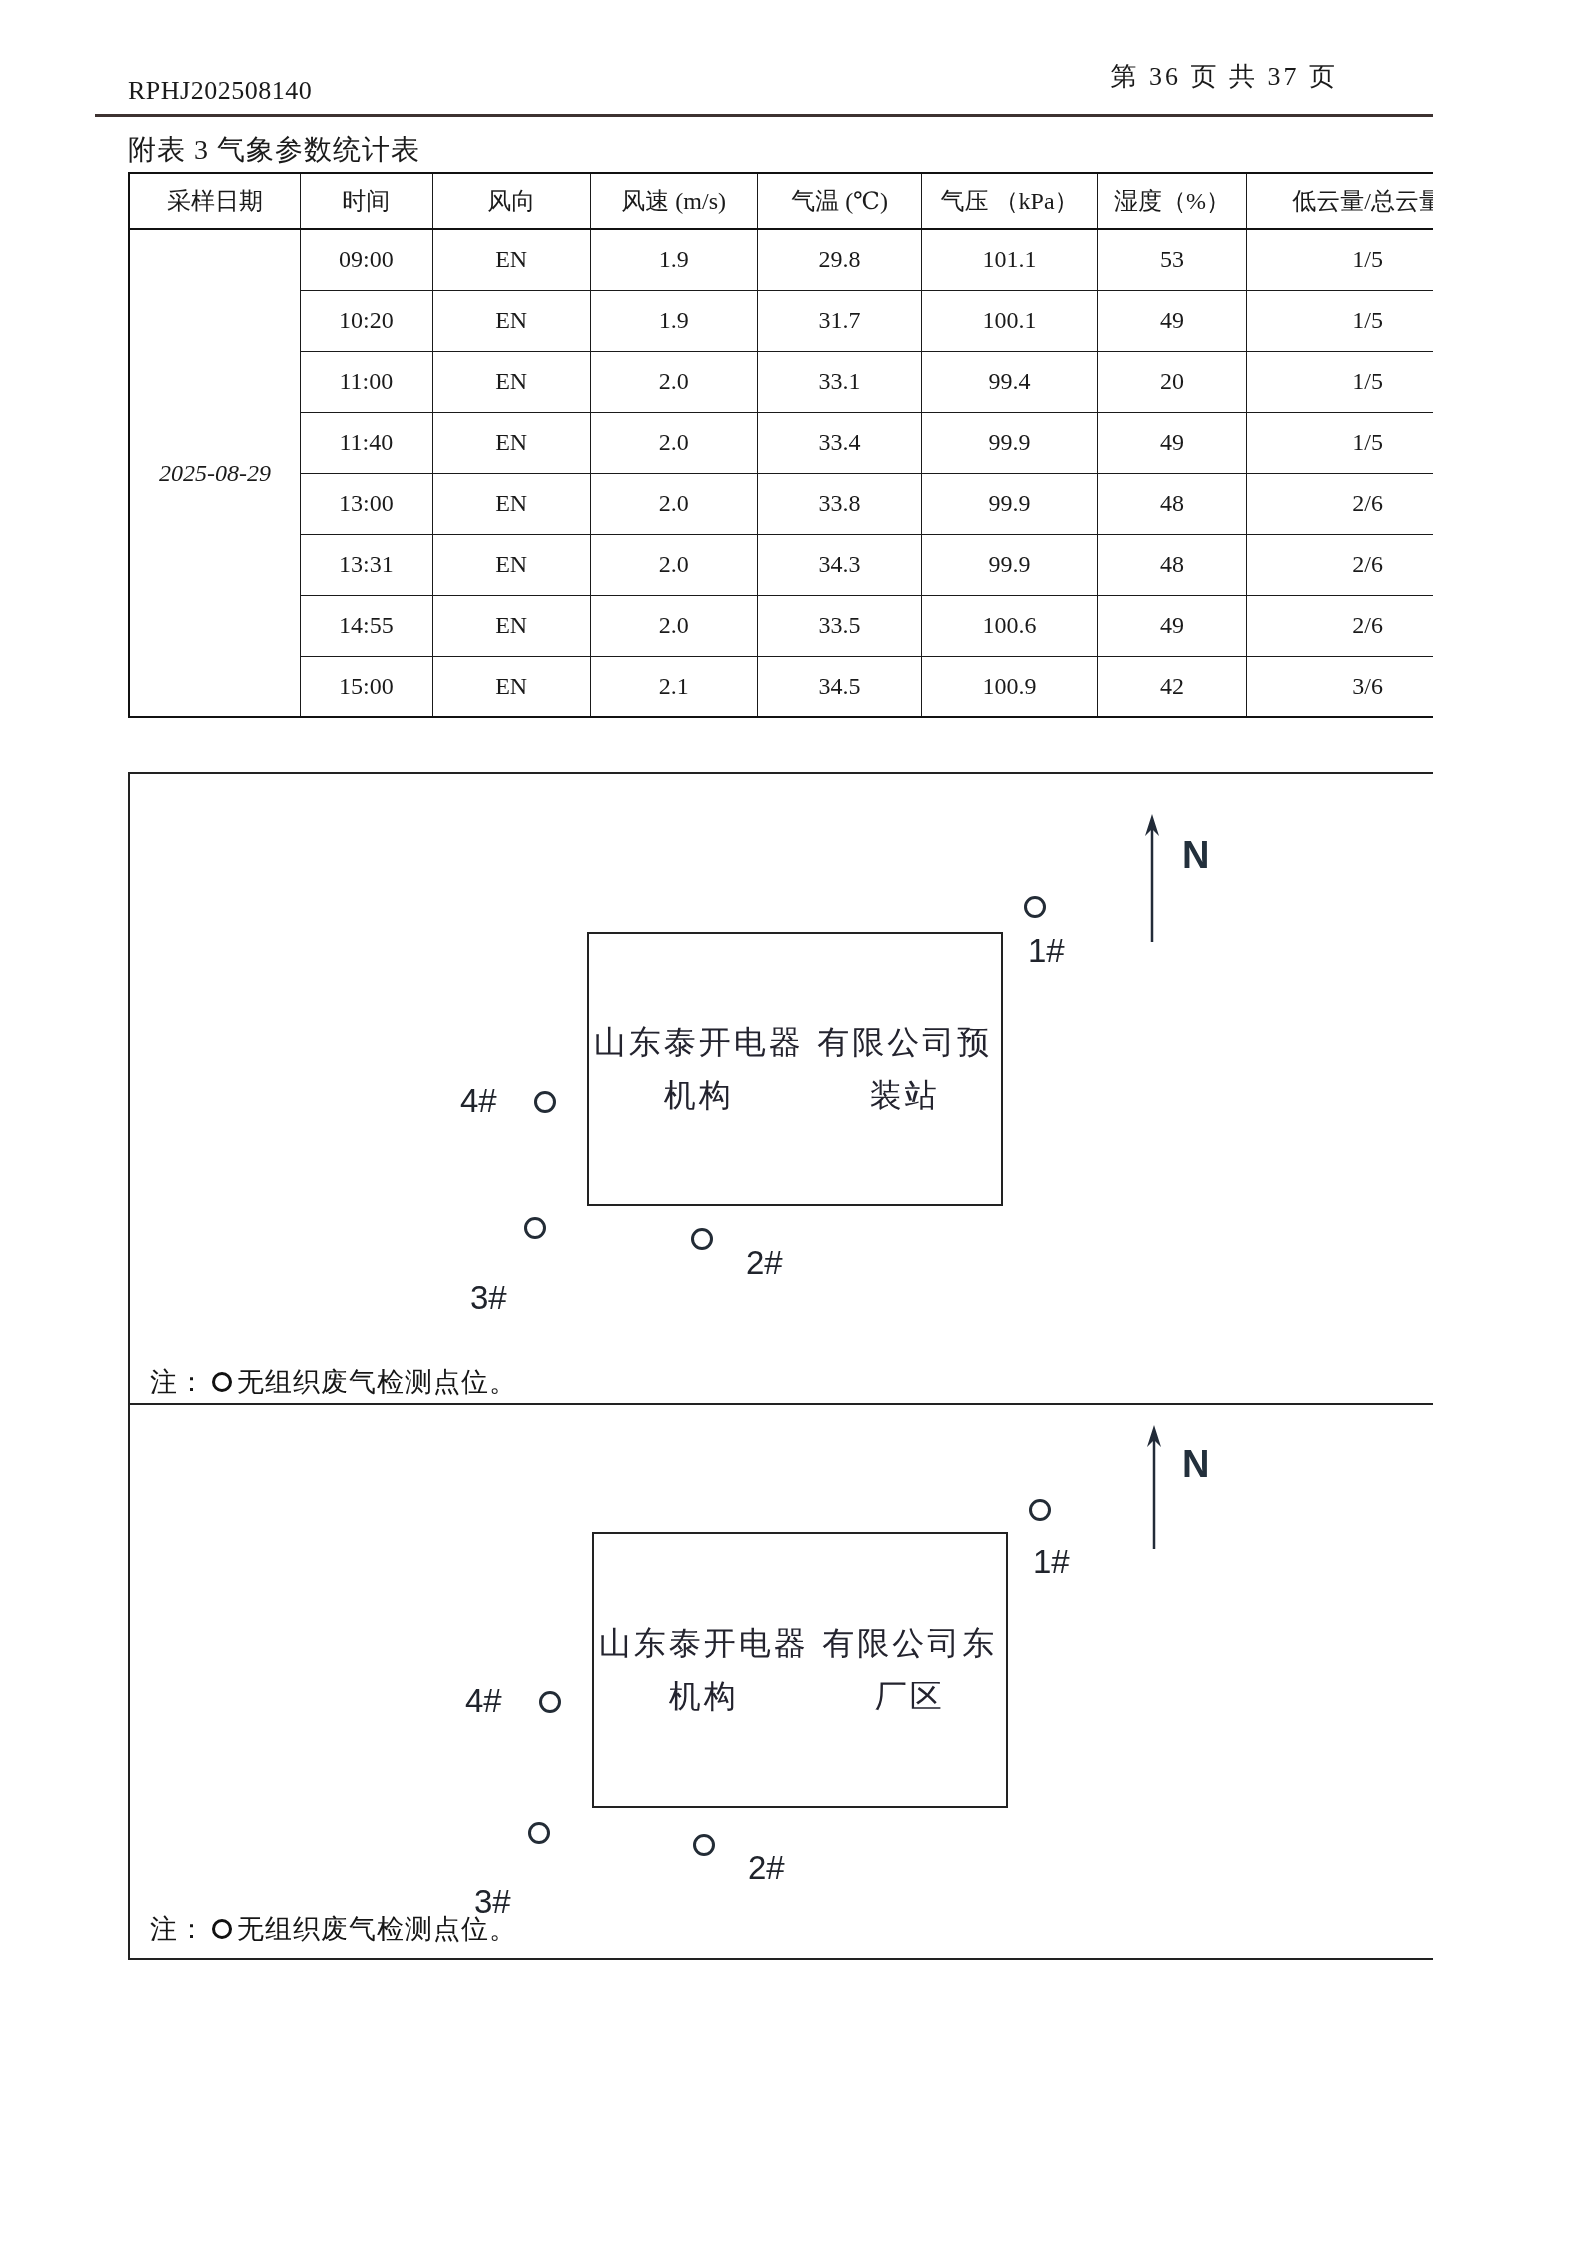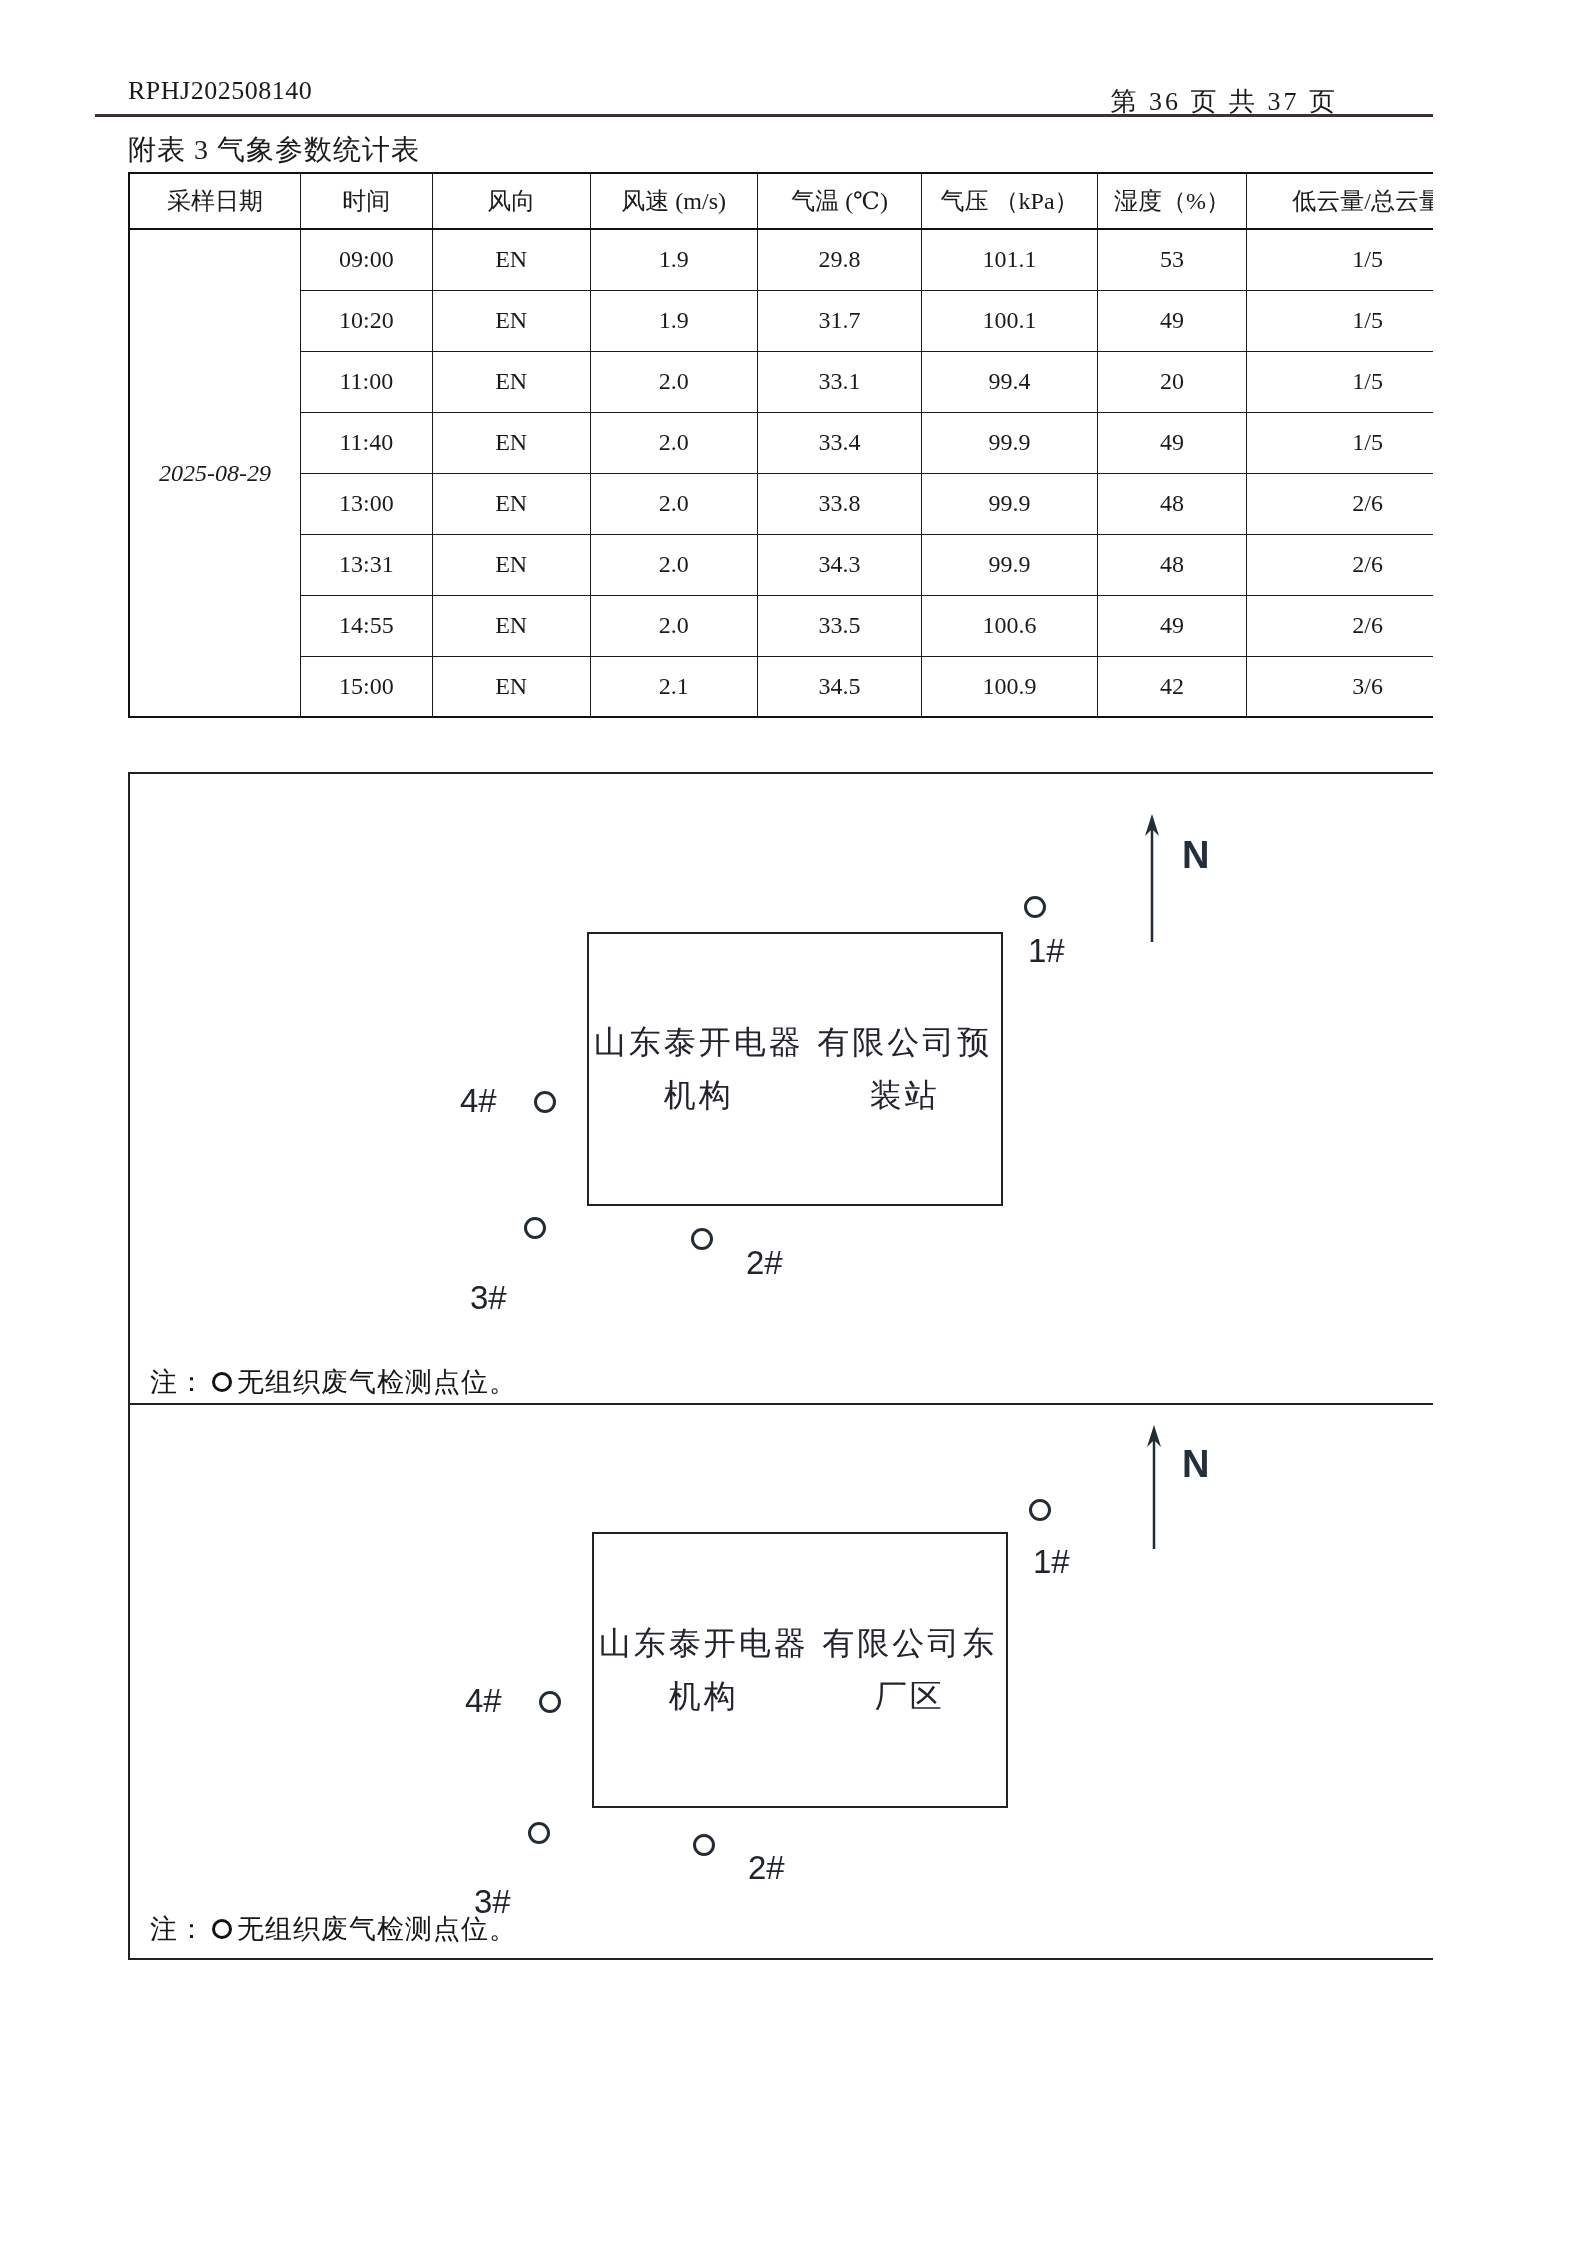--- a/index.html
+++ b/index.html
@@ -6,21 +6,21 @@
   .page{
     position:relative;
     width:1433px;height:2244px;
     background:#ffffff;
     font-family:"Liberation Serif","DejaVu Serif",serif;
     color:#1a1a1a;
     overflow:hidden;
   }
   
   .hdr-left{position:absolute;left:128px;top:76px;font-size:26px;letter-spacing:.5px;}
-  .hdr-right{position:absolute;right:95px;top:84px;font-size:26px;letter-spacing:3px;}
+  .hdr-right{position:absolute;right:95px;top:59px;font-size:26px;letter-spacing:3px;}
   .hdr-rule{position:absolute;left:95px;top:114px;width:1402px;height:3px;background:#3d3231;}
   
   .tbl-title{position:absolute;left:128px;top:131px;font-size:28px;letter-spacing:1px;}
   table.met{
     position:absolute;left:128px;top:172px;width:1362px;
     border-collapse:collapse;table-layout:fixed;
     font-size:24px;
   }
   table.met th,table.met td{
     border:1.5px solid #1a1a1a;

